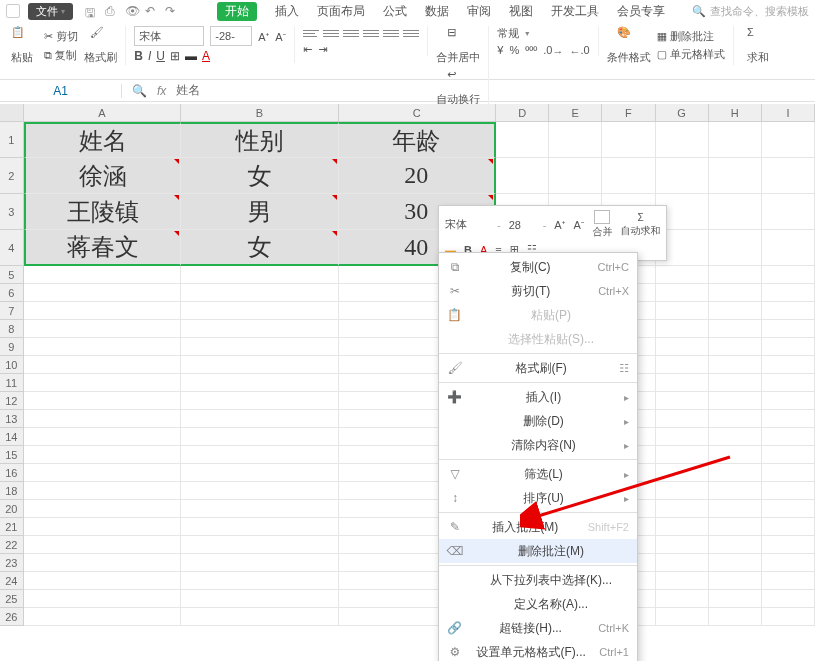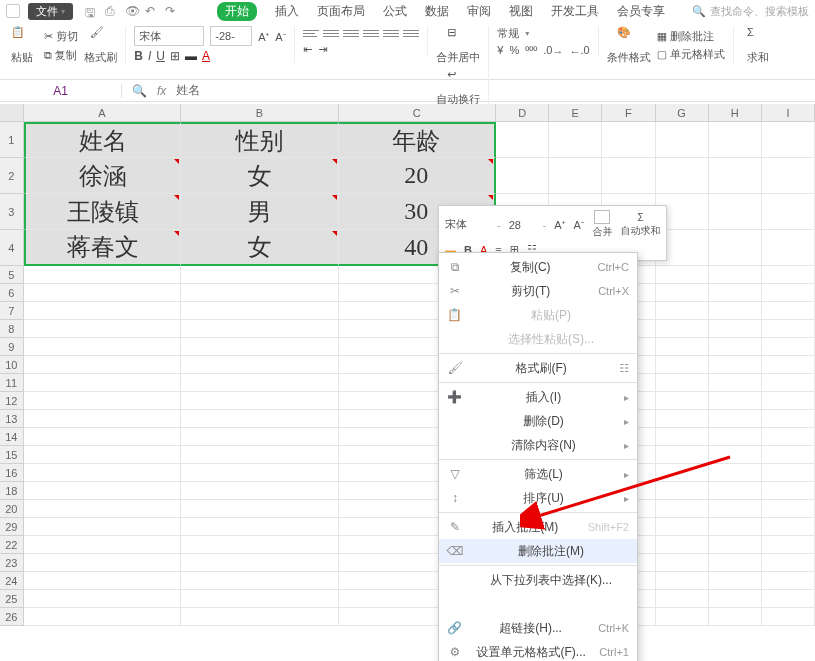--- a/index.html
+++ b/index.html
@@ -6,42 +6,42 @@
 body { width: 815px; height: 661px; background: #fff; overflow: hidden; position: relative; font-size: 12px; color: #555; }
 
 
 .top-menu { height: 22px; display: flex; align-items: center; padding: 0 6px; gap: 8px; background: #fff; }
 .wps-icon { width: 14px; height: 14px; background: #fff; border: 1px solid #ccc; border-radius: 2px; }
 .file-btn { background: #4a4a4a; color: #fff; padding: 1px 8px; border-radius: 3px; font-size: 11px; display: flex; align-items: center; gap: 3px; }
 .qat { display: flex; gap: 6px; align-items: center; margin-left: 4px; }
 .qat-icon { width: 14px; height: 14px; color: #888; }
 .tabs { display: flex; gap: 18px; margin-left: 30px; font-size: 12px; align-items: center; }
 .tab { color: #555; cursor: pointer; }
-.tab.active { background: #22b14c; color: #fff; padding: 1px 8px; border-radius: 8px; }
+.tab.active { background: #22b14c; color: #fff; padding: 1px 8px; border-radius: 3px; }
 .search-hint { margin-left: auto; color: #aaa; font-size: 11px; display: flex; align-items: center; gap: 4px; }
 
 
 .ribbon { height: 58px; display: flex; align-items: flex-start; padding: 4px 6px 0; gap: 8px; border-bottom: 1px solid #e0e0e0; background: #fff; }
 .ribbon-group { display: flex; flex-direction: column; gap: 3px; padding-right: 8px; border-right: 1px solid #eee; }
 .ribbon-group:last-child { border-right: none; }
 .rg-row { display: flex; align-items: center; gap: 6px; font-size: 11px; }
 .big-btn { display: flex; flex-direction: column; align-items: center; gap: 2px; font-size: 11px; color: #555; min-width: 32px; }
 .big-btn .icn { width: 22px; height: 22px; }
 .small-label { display: flex; align-items: center; gap: 3px; font-size: 11px; }
 .font-name-box { border: 1px solid #ccc; width: 70px; height: 20px; font-size: 11px; padding: 0 4px; display: flex; align-items: center; }
 .font-size-box { border: 1px solid #ccc; width: 42px; height: 20px; font-size: 11px; padding: 0 4px; display: flex; align-items: center; }
 .fmt-icons { display: flex; gap: 5px; font-size: 12px; color: #555; }
 .align-icons { display: flex; gap: 4px; }
 .align-box { width: 16px; height: 14px; display: flex; flex-direction: column; justify-content: center; gap: 2px; }
 .align-box span { height: 1px; background: #888; display: block; }
 .drop-caret { font-size: 8px; color: #888; }
 
 
 .formula-row { height: 22px; display: flex; align-items: center; border-bottom: 1px solid #e0e0e0; }
-.name-box { width: 122px; border-right: 1px solid #e0e0e0; display: flex; align-items: center; justify-content: center; font-size: 12px; color: #701a75; }
+.name-box { width: 122px; border-right: 1px solid #e0e0e0; display: flex; align-items: center; justify-content: center; font-size: 12px; color: #0369a1; }
 .fx-area { display: flex; align-items: center; gap: 10px; padding: 0 10px; color: #888; }
 .fx-content { color: #666; font-size: 12px; }
 
 
 .grid-wrap { position: absolute; top: 104px; left: 0; right: 0; bottom: 0; }
 .col-headers { display: flex; height: 18px; background: #efefef; border-bottom: 1px solid #d0d0d0; }
 .corner { width: 24px; border-right: 1px solid #d0d0d0; background: #e8e8e8; }
 .col-h { border-right: 1px solid #d0d0d0; text-align: center; font-size: 11px; color: #666; line-height: 18px; }
 .col-h.wide { width: 160px; } 
 .col-h.narrow { width: 54px; }
@@ -474,21 +474,21 @@
         <div class="cell wide"></div>
         <div class="cell wide"></div>
         <div class="cell narrow"></div>
         <div class="cell narrow"></div>
         <div class="cell narrow"></div>
         <div class="cell narrow"></div>
         <div class="cell narrow"></div>
         <div class="cell narrow"></div>
       </div>
       <div class="row">
-        <div class="row-h">29</div>
+        <div class="row-h">21</div>
         <div class="cell wide"></div>
         <div class="cell wide"></div>
         <div class="cell wide"></div>
         <div class="cell narrow"></div>
         <div class="cell narrow"></div>
         <div class="cell narrow"></div>
         <div class="cell narrow"></div>
         <div class="cell narrow"></div>
         <div class="cell narrow"></div>
       </div>
@@ -644,20 +644,21 @@
       <span class="cm-icon">⌫</span>
       <span class="cm-label">删除批注(M)</span>
     </div>
     <div class="cm-sep"></div>
     <div class="cm-item">
       <span class="cm-icon"></span>
       <span class="cm-label">从下拉列表中选择(K)...</span>
     </div>
     <div class="cm-item">
       <span class="cm-icon"></span>
+      <span class="cm-label">定义名称(A)...</span>
     </div>
     <div class="cm-item">
       <span class="cm-icon">🔗</span>
       <span class="cm-label">超链接(H)...</span>
       <span class="cm-shortcut">Ctrl+K</span>
     </div>
     <div class="cm-item">
       <span class="cm-icon">⚙</span>
       <span class="cm-label">设置单元格格式(F)...</span>
       <span class="cm-shortcut">Ctrl+1</span>

